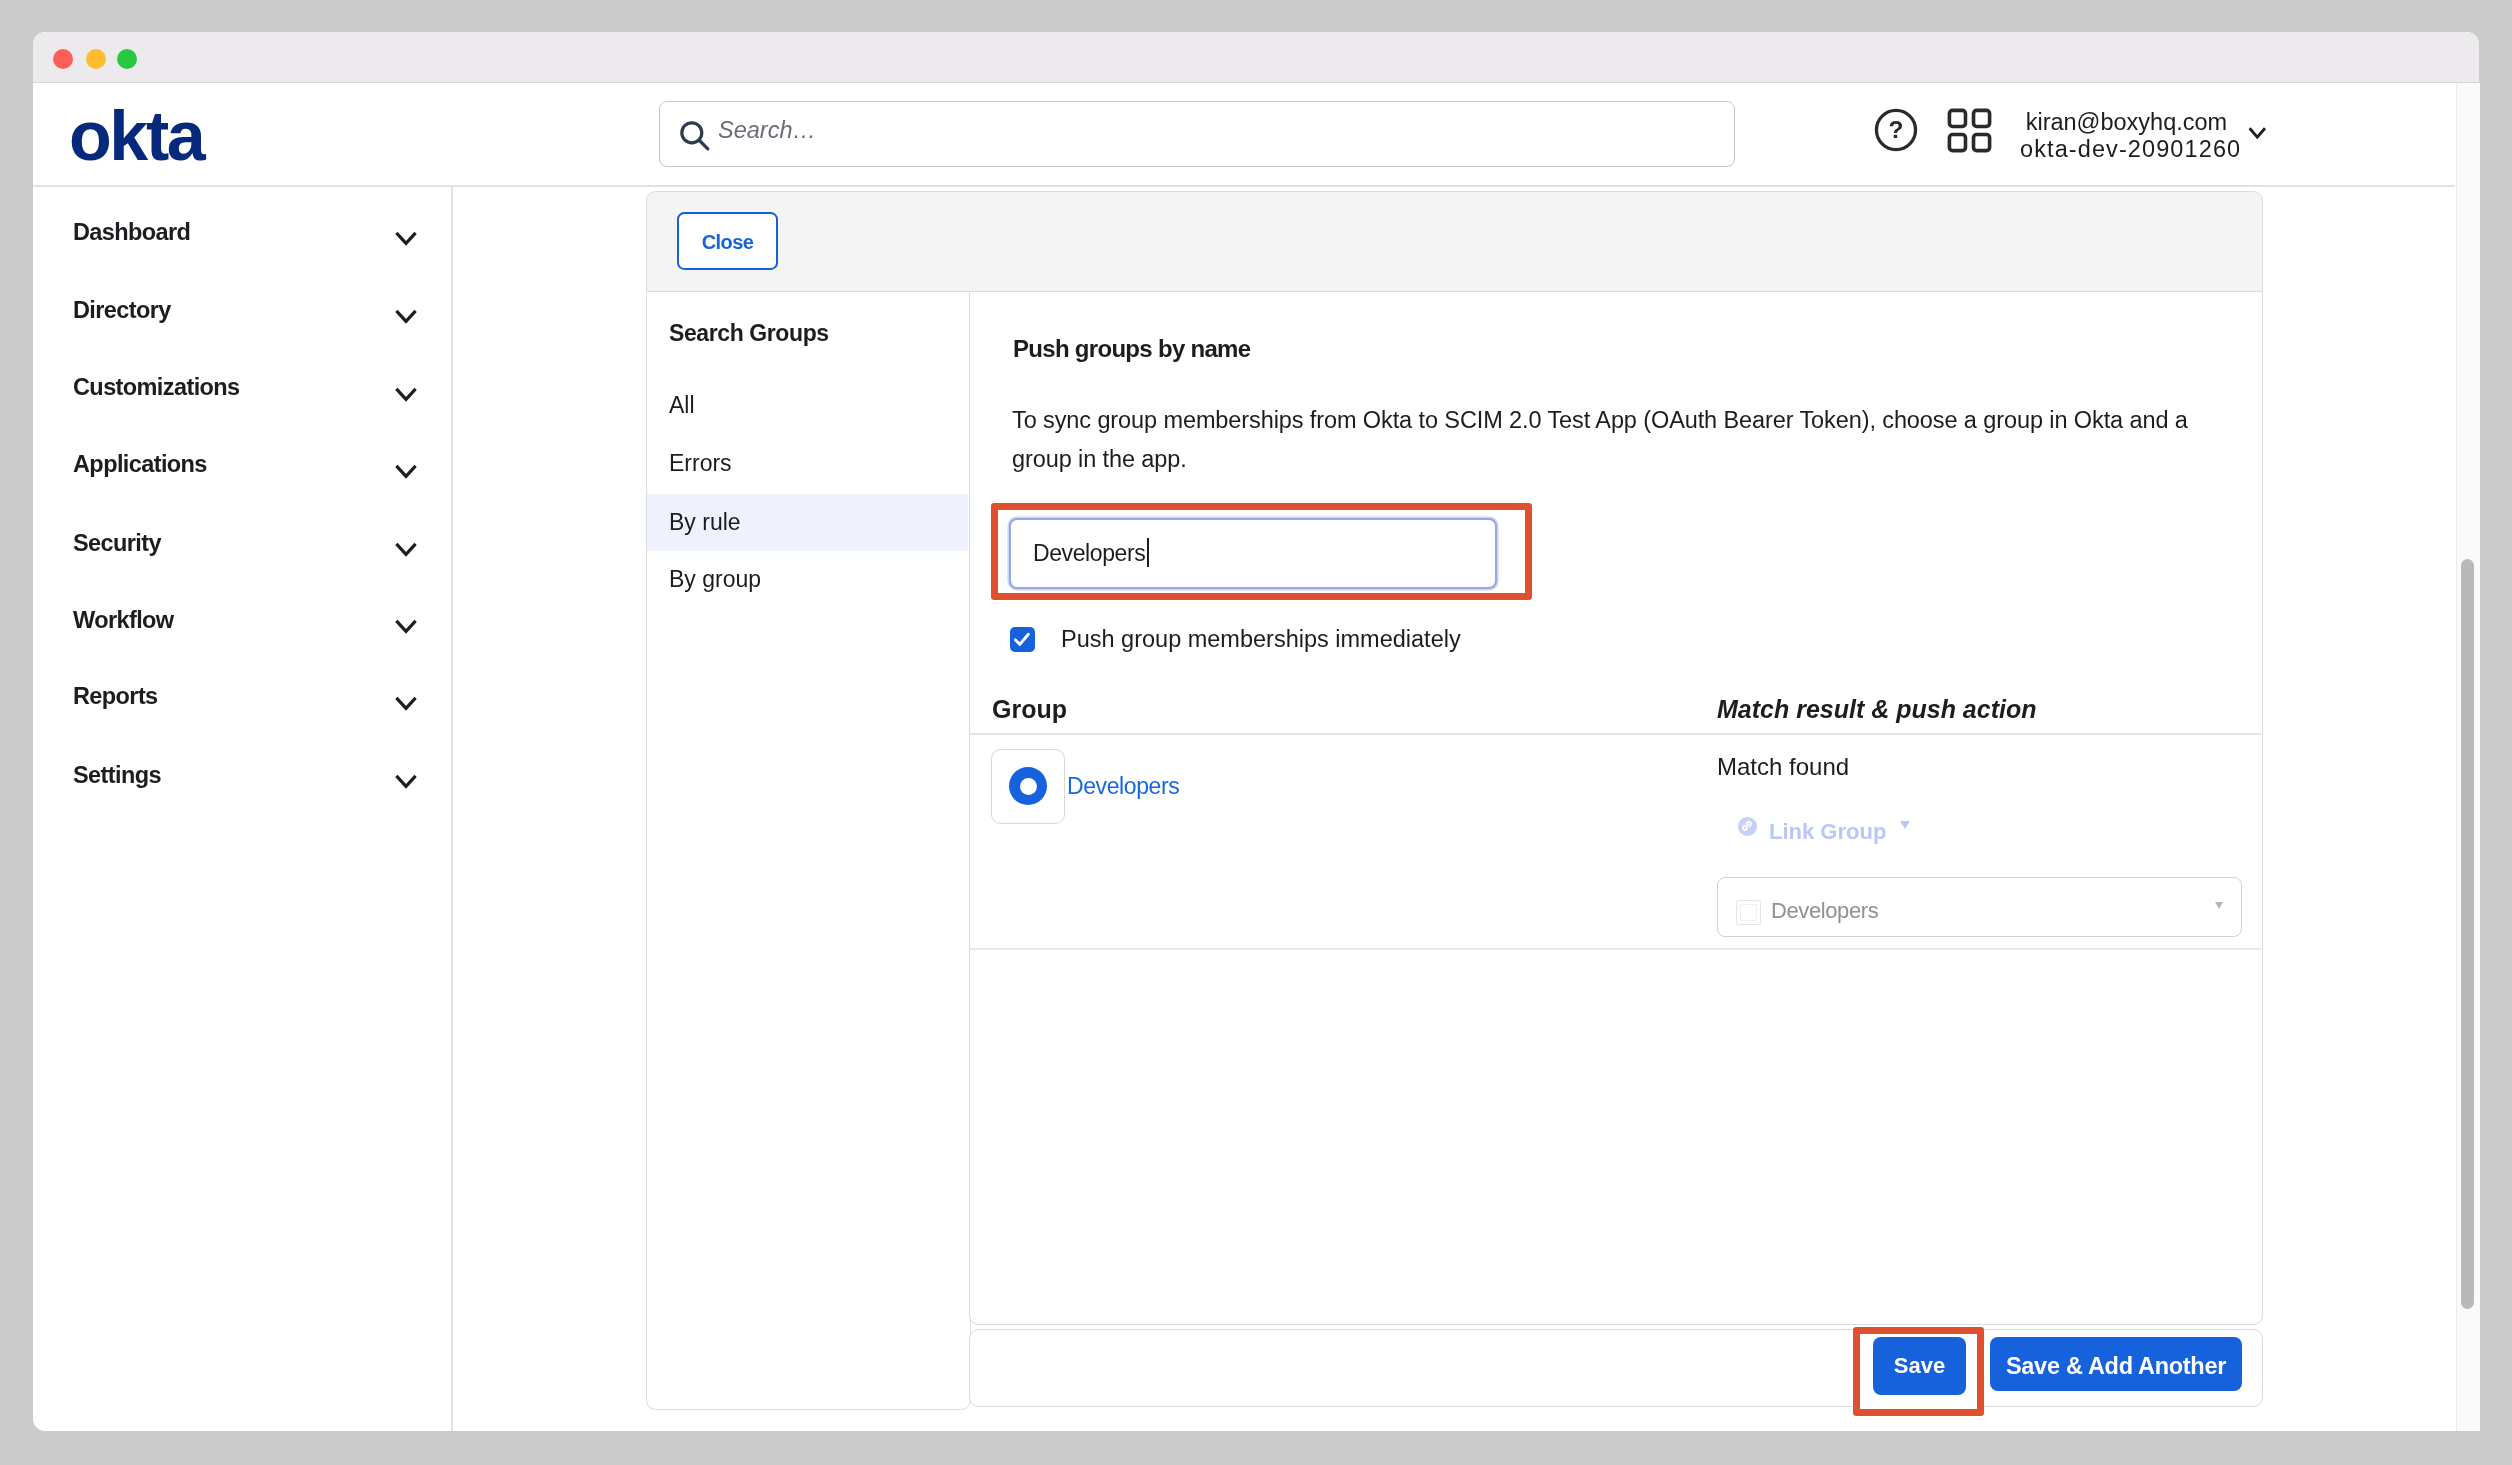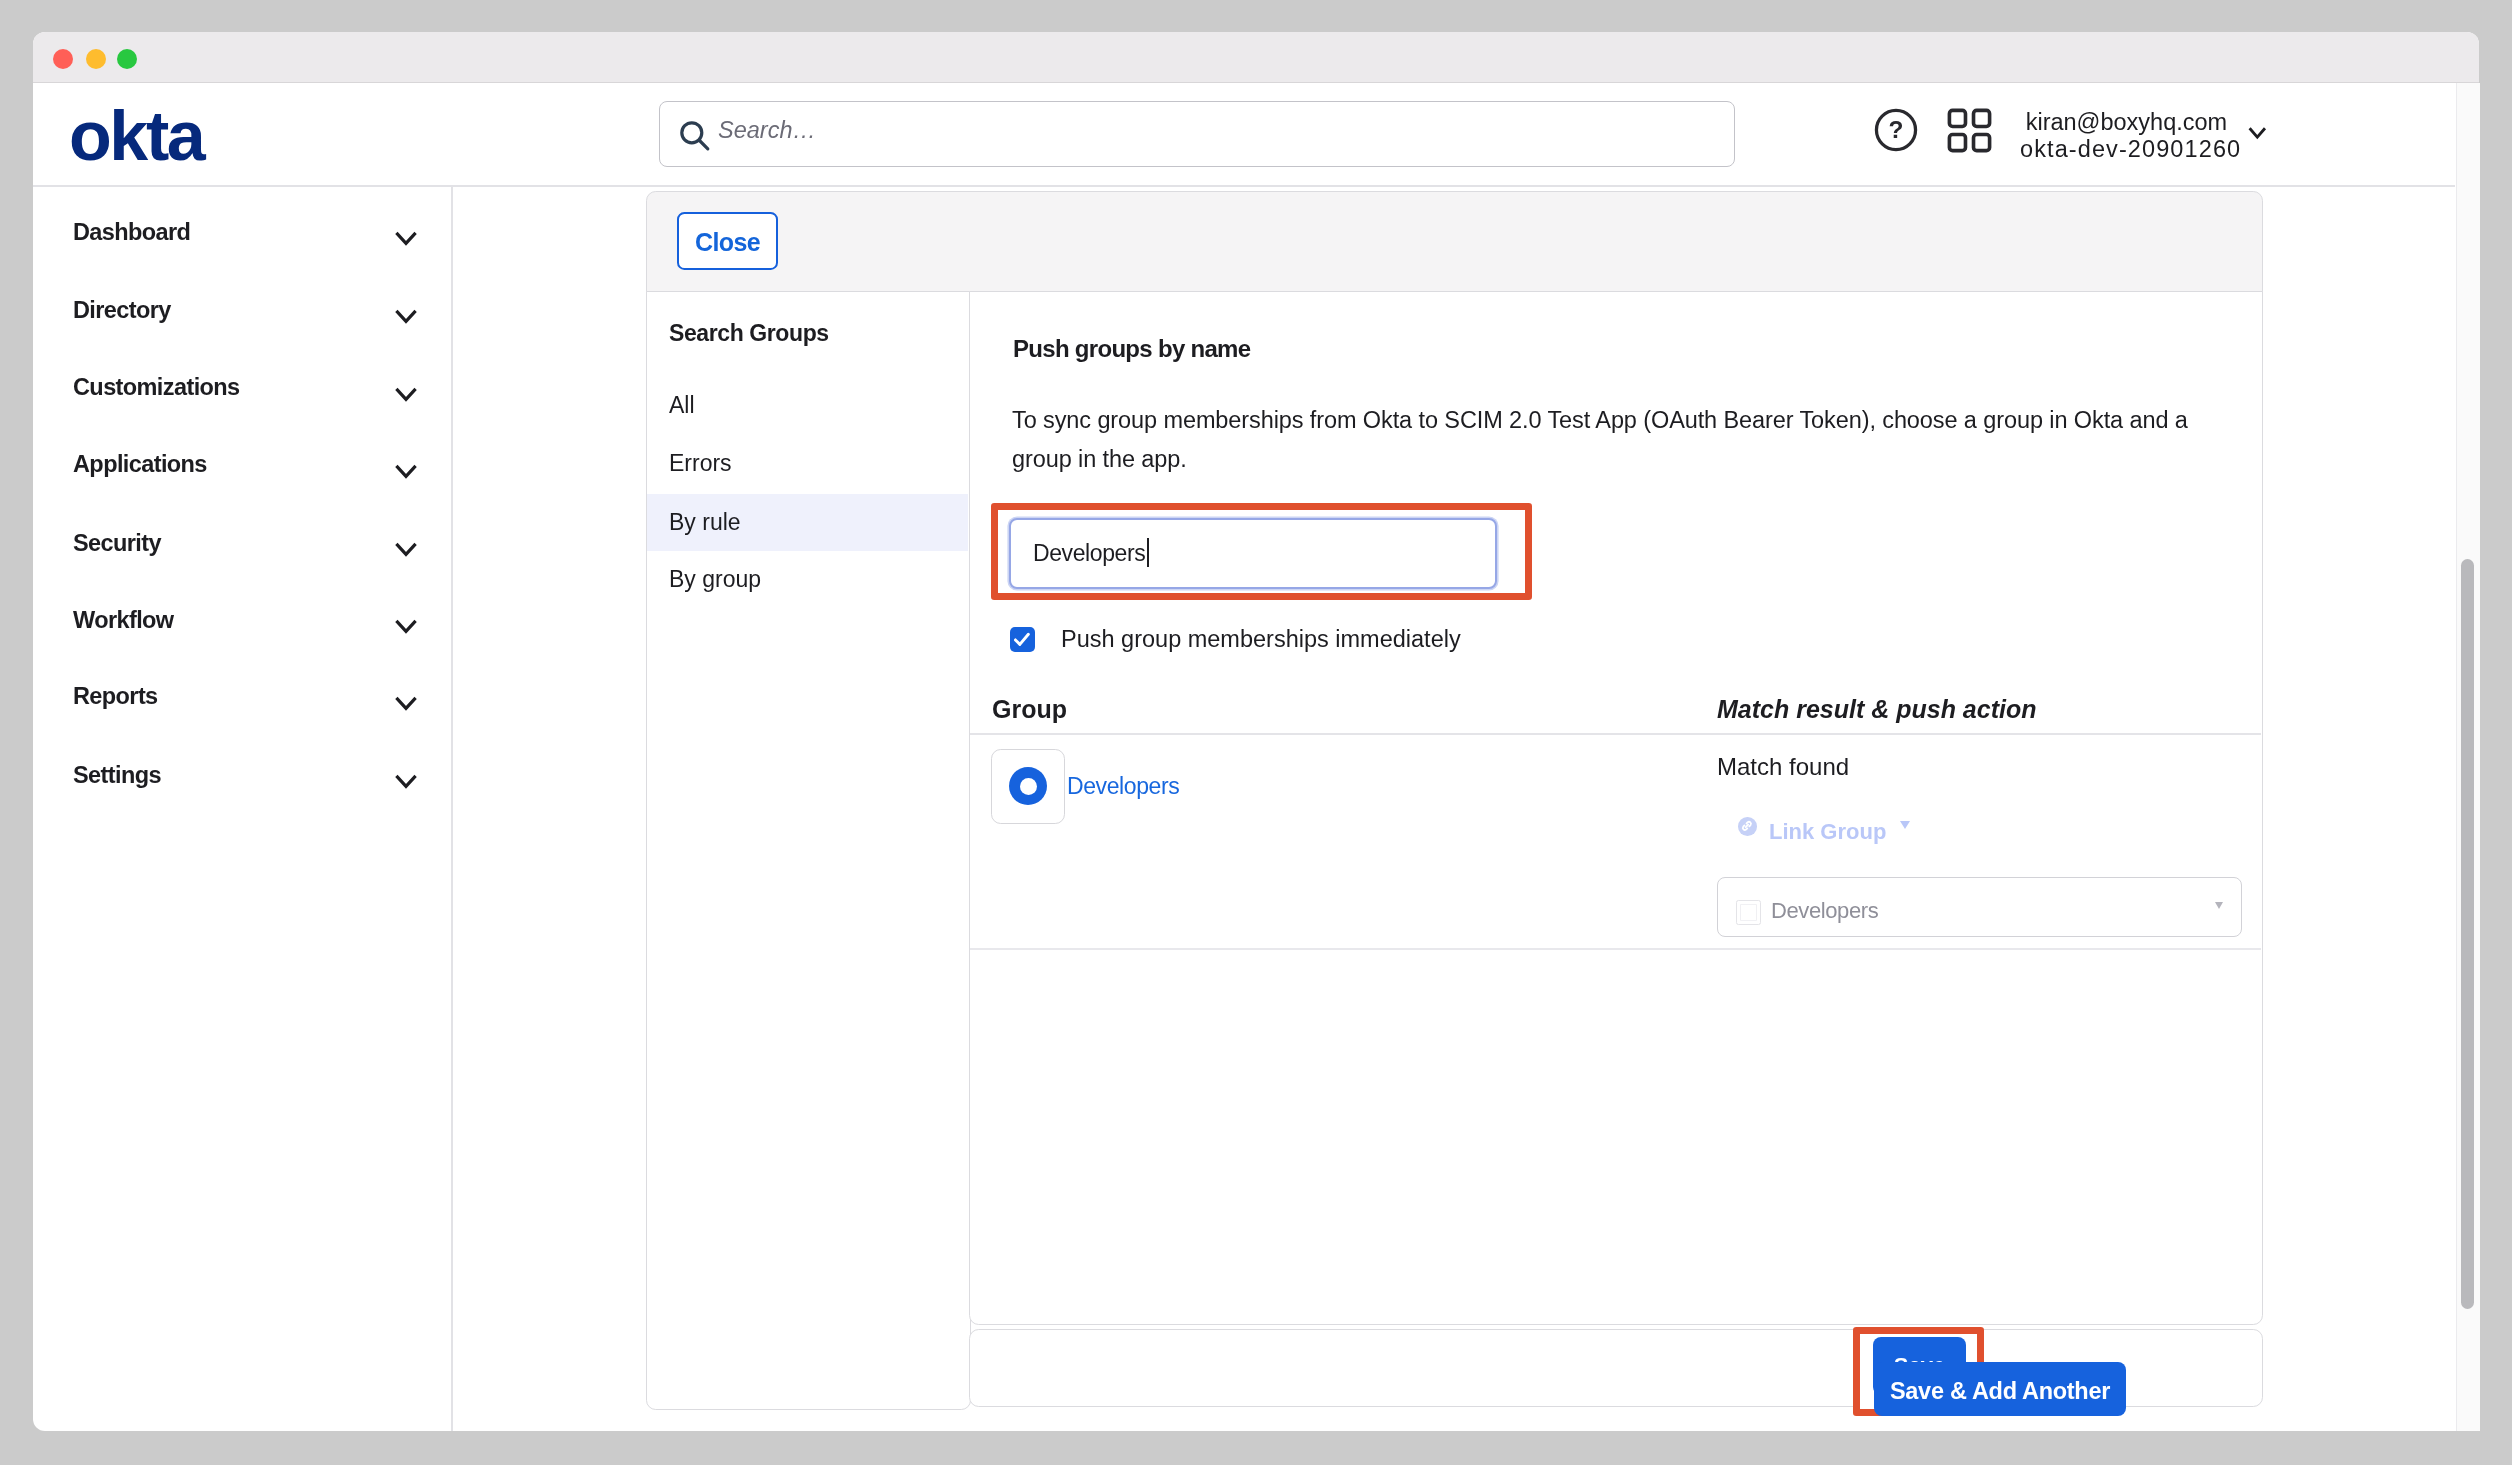--- a/index.html
+++ b/index.html
@@ -11,21 +11,21 @@
   .hdr-border { position:absolute; left:33px; top:185px; width:2422px; height:1.6px; background:#e2e2e6; }
   .side-border { position:absolute; left:451px; top:187px; width:1.6px; height:1244px; background:#e2e2e6; }
   .logo { position:absolute; left:69px; top:96px; font-size:70px; font-weight:bold; letter-spacing:-2.4px; color:#06297c; }
   .search { position:absolute; left:659px; top:101px; width:1076px; height:66px; border:1.6px solid #c3c3c9; border-radius:8px; background:#fff;font-style:italic; }
   .search-txt { position:absolute; left:58px; top:-3.2px; height:62px; line-height:62px; font-size:23.5px; color:#6b6b76; }
   .navitem { position:absolute; left:73px; font-size:23.5px; font-weight:bold; letter-spacing:-0.6px; color:#1d1d21; height:39px; line-height:39px; }
   .nav-chev { position:absolute; left:394px; width:24px; height:39px; }
   .u-email { position:absolute; left:2020px; font-size:23.5px; color:#1d1d21; line-height:27px; }
   
   .panel-head { position:absolute; left:646px; top:191px; width:1617px; height:102px; background:#f5f4f5; border:1.6px solid #dbdbdf; border-radius:9.7px 9.7px 0 0; }
-  .btn-close { position:absolute; left:677px; top:212px; width:101px; height:58px; background:#fff; border:2.4px solid #1560dc; border-radius:7.3px; color:#1465da; font-size:25px; font-weight:bold; letter-spacing:-0.6px; text-align:center; line-height:56px; }
+  .btn-close { position:absolute; left:677px; top:212px; width:101px; height:58px; background:#fff; border:2.4px solid #1560dc; border-radius:7.3px; color:#1465da; font-size:20px; font-weight:bold; letter-spacing:-0.6px; text-align:center; line-height:56px; }
   .box-left { position:absolute; left:646px; top:291px; width:325px; height:1119px; background:#fff; border:1.6px solid #dbdbdf; border-top:1.6px solid #dbdbdf; border-radius:0 0 9.7px 9.7px; }
   .box-right { position:absolute; left:969px; top:291px; width:1294px; height:1034px; background:#fff; border:1.6px solid #dbdbdf; border-radius:0 0 9.7px 9.7px; }
   .box-footer { position:absolute; left:969px; top:1329px; width:1294px; height:78px; background:#fff; border:1.6px solid #dbdbdf; border-radius:9.7px; }
   .t { position:absolute; }
 </style>
 </head>
 <body>
 <div class="window">
   <div class="titlebar"></div>
 </div>
@@ -137,17 +137,17 @@
 <div class="t" style="left:1900px; top:821px; width:0; height:0; border-left:5.7px solid transparent; border-right:5.7px solid transparent; border-top:8px solid #b9c7f8;"></div>
 
 <div class="t" style="left:1717px; top:877px; width:525px; height:60px; border:1.6px solid #d2d2d7; border-radius:8px; background:#fff;"></div>
 <div class="t" style="left:1736px; top:900px; width:25px; height:25px; border:1.6px solid #e4e4e8; border-radius:2.4px; background:#ffffff; box-shadow:inset 0 0 0 3.2px #fff, inset 0 0 0 4px #ededf0;"></div>
 <div class="t" style="left:1771px; top:891px; font-size:22px; letter-spacing:-0.4px; color:#8f8f99; height:39px; line-height:39px;">Developers</div>
 <div class="t" style="left:2215px; top:902px; width:0; height:0; border-left:4.9px solid transparent; border-right:4.9px solid transparent; border-top:7.3px solid #b4b4bc;"></div>
 <div class="t" style="left:970px; top:948px; width:1291px; height:1.6px; background:#e8e8ec;"></div>
 
 <div class="t" style="left:1853px; top:1327px; width:131px; height:89px; border:7.3px solid #e0502e; border-radius:3.2px; background:#fff;"></div>
 <div class="t" style="left:1873px; top:1337px; width:93px; height:58px; background:#1662dd; border-radius:8px; color:#fff; font-size:22px; font-weight:bold; text-align:center; line-height:58px;">Save</div>
-<div class="t" style="left:1874px; top:1337px; width:252px; height:54px; background:#1662dd; border-radius:8px; color:#fff; font-size:23.5px; font-weight:bold; letter-spacing:-0.3px; text-align:center; line-height:58px;margin-top:25px;">Save &amp; Add Another</div>
+<div class="t" style="left:1990px; top:1337px; width:252px; height:54px; background:#1662dd; border-radius:8px; color:#fff; font-size:23.5px; font-weight:bold; letter-spacing:-0.3px; text-align:center; line-height:58px;">Save &amp; Add Another</div>
 
 <div class="t" style="left:2456px; top:83px; width:23.5px; height:1348px; background:#fafafa; border-left:1.6px solid #ebebee;"></div>
 <div class="t" style="left:2461px; top:559px; width:13px; height:750px; background:#b9b9bc; border-radius:6.5px;"></div>
 
 
 </body></html>

